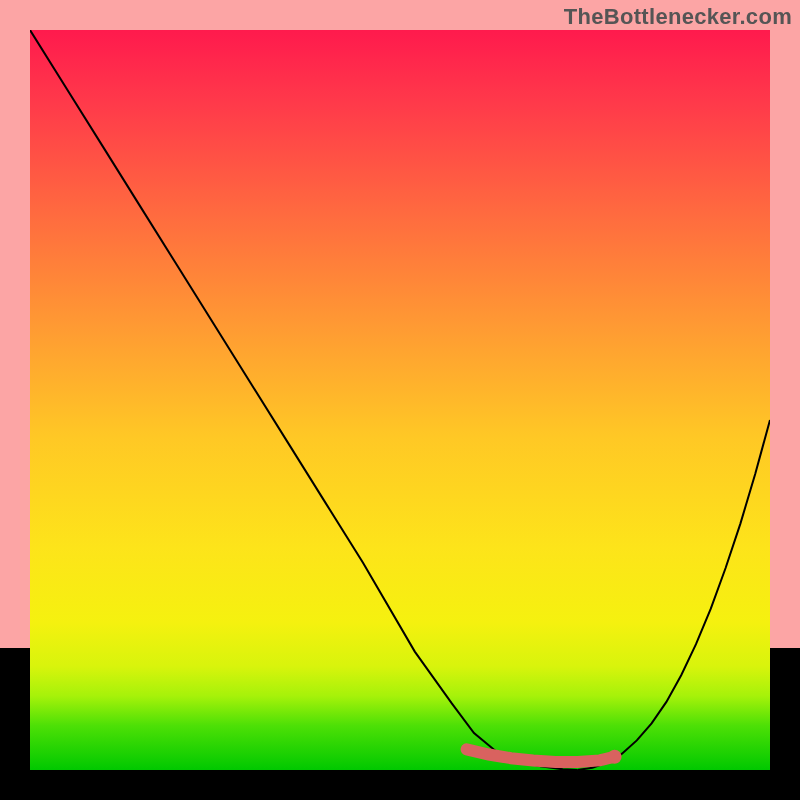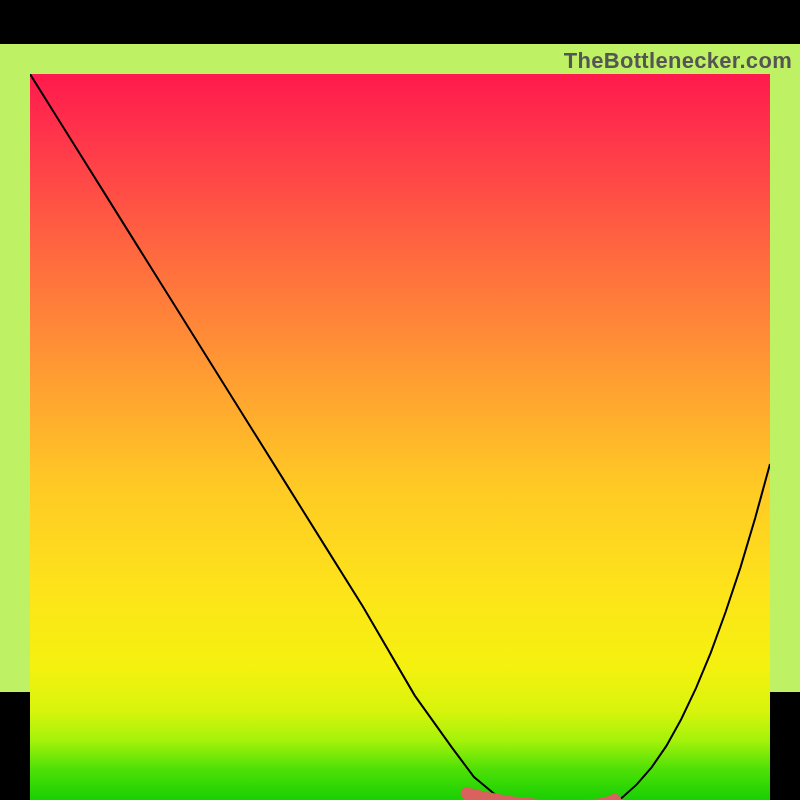--- a/index.html
+++ b/index.html
@@ -8,22 +8,21 @@
     width: 800px;
     height: 800px;
     background: #000;
     overflow: hidden;
     font-family: Arial, Helvetica, sans-serif;
   }
   .stage {
     position: relative;
     width: 800px;
     height: 648px;
-    background: #bef264;
-    margin-top: 44px;
+    background: #fca5a5;
   }
   .attribution {
     position: absolute;
     top: 4px;
     right: 8px;
     color: #555;
     font-size: 22px;
     font-weight: 600;
     letter-spacing: 0.3px;
   }

